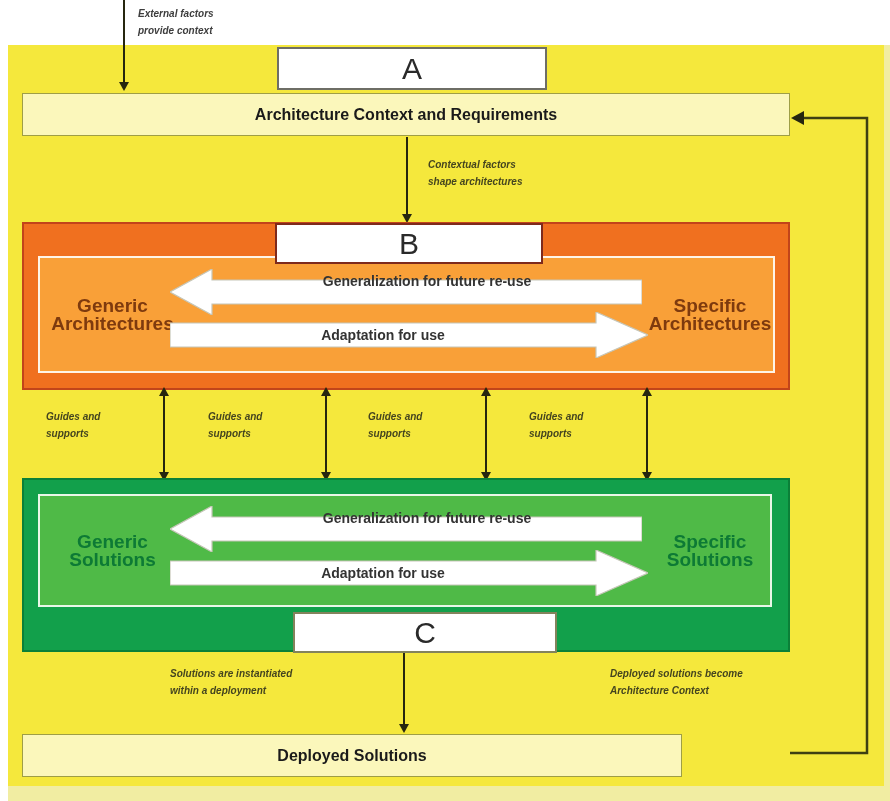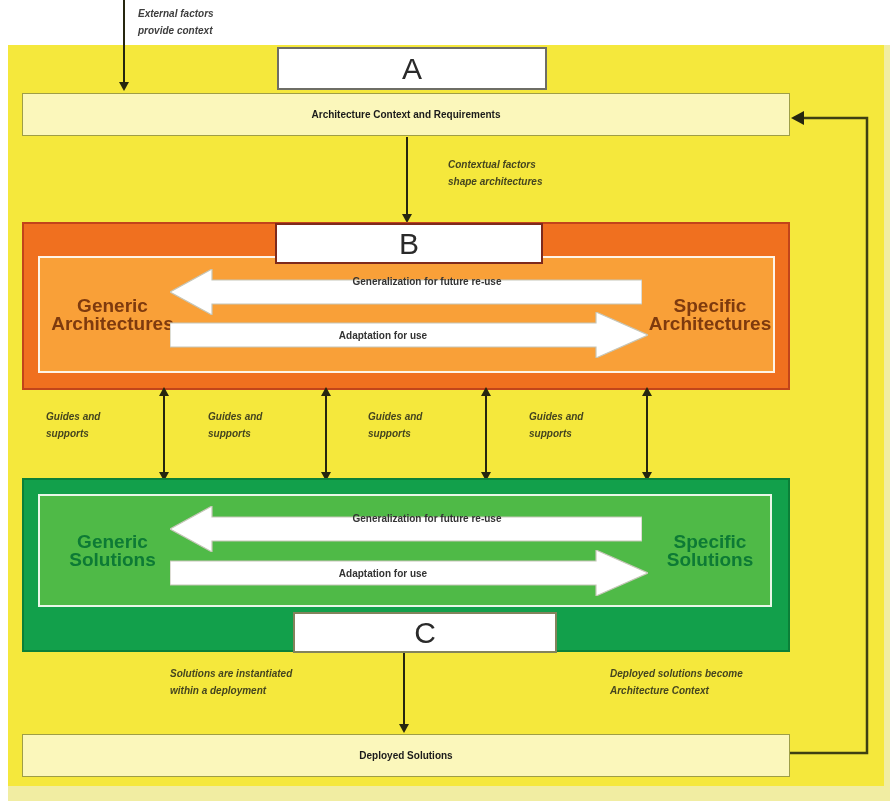--- a/index.html
+++ b/index.html
@@ -15,25 +15,25 @@
 
   
   .main-box{left:8px;top:45px;width:876px;height:741px;background:var(--yellow,#F5E83C);}
   .strip-right{left:884px;top:45px;width:6px;height:756px;background:#F1EDA2;}
   .strip-bottom{left:8px;top:786px;width:882px;height:15px;background:#F1EDA2;}
 
   
   .bar{
     background:var(--pale,#FBF7BB);
     border:1px solid var(--pale-border,#9E9E46);
-    font-weight:bold;font-size:10px;color:#1a1a1a;
+    font-weight:bold;font-size:16px;color:#1a1a1a;
     box-sizing:border-box;
   }
   .bar-architecture{left:22px;top:93px;width:768px;height:43px;}
-  .bar-deployed{left:22px;top:734px;width:768px;height:43px;}
+  .bar-deployed{left:22px;top:734px;width:660px;height:43px;}
 
   
   .letter-box{background:#ffffff;box-sizing:border-box;font-size:30px;color:#2a2a2a;}
   .box-a{left:277px;top:47px;width:270px;height:43px;border:2px solid #6E6E66;}
   .box-b{left:275px;top:223px;width:268px;height:41px;border:2px solid var(--maroon,#7E2A1C);z-index:4;}
   .box-c{left:293px;top:612px;width:264px;height:41px;border:2px solid #83835C;z-index:4;}
 
   
   .orange-outer{left:22px;top:222px;width:768px;height:168px;background:var(--orange,#F0701F);border:2px solid var(--orange-border,#C2441A);box-sizing:border-box;}
   .green-outer{left:22px;top:478px;width:768px;height:174px;background:var(--green,#12A04B);border:2px solid var(--green-border,#0B8038);box-sizing:border-box;}
@@ -42,21 +42,21 @@
   .green-inner{left:38px;top:494px;width:734px;height:113px;background:var(--green-inner,#4FBA47);}
 
   .side-label{font-size:19px;font-weight:700;text-align:center;line-height:18px;}
   .side-left{left:0;top:0;width:145px;height:100%;}
   .side-right{left:595px;top:0;width:150px;height:100%;}
   .brown{color:var(--brown-text,#7E3A0E);}
   .dkgreen{color:var(--green-text,#0D7A35);}
 
   .big-arrow{display:block;}
   .big-arrow polygon{fill:#ffffff;stroke:#C6C6B8;stroke-width:1.2;}
-  .arrow-label{font-size:10px;font-weight:700;color:#333333;z-index:5;}
+  .arrow-label{font-size:14px;font-weight:700;color:#333333;z-index:5;}
 
   
   .annot{font-size:10px;font-style:italic;font-weight:700;color:var(--olive-text,#45451F);line-height:17px;}
   .annot-gray{color:#3D3D3D;}
   .ra{}
 
   
   .varrow{width:14px;}
   .varrow .shaft{position:absolute;left:6px;top:6px;bottom:6px;width:2px;background:#26260F;}
   .varrow .head-up{position:absolute;left:2px;top:0;width:0;height:0;border-left:5px solid transparent;border-right:5px solid transparent;border-bottom:9px solid #26260F;}
@@ -89,21 +89,21 @@
     <span>A</span>
   </div>
   <div class="abs bar bar-architecture flexc">
     <span>Architecture Context and Requirements</span>
   </div>
 
   <div class="abs darrow" style="left:400px;top:137px;height:86px;">
     <div class="shaft"></div>
     <div class="head-down"></div>
   </div>
-  <div class="abs annot pre" style="left:448px;top:156px;width:185px;">Contextual factors
+  <div class="abs annot pre" style="left:428px;top:156px;width:185px;">Contextual factors
 shape architectures</div>
 
   <div class="abs orange-outer"></div>
   <div class="abs letter-box box-b flexc">
     <span>B</span>
   </div>
   <div class="abs inner-panel orange-inner">
     <div class="abs side-label side-left brown flexc pre">Generic
 Architectures</div>
     <div class="abs side-label side-right brown flexc pre">Specific

